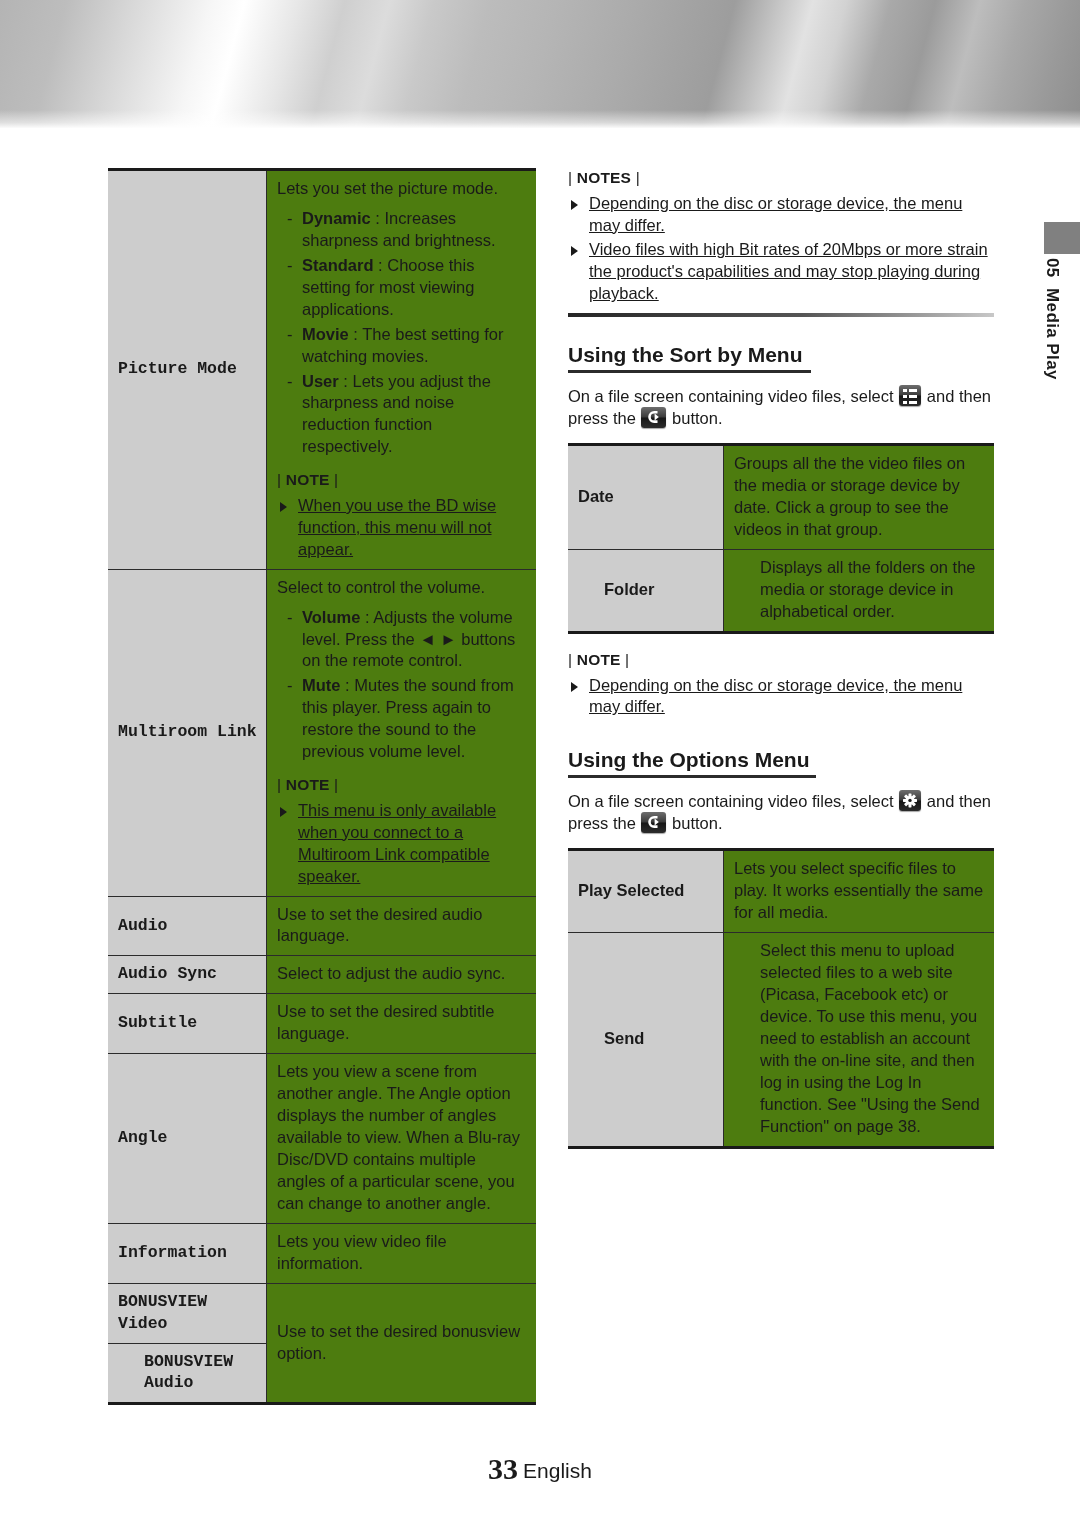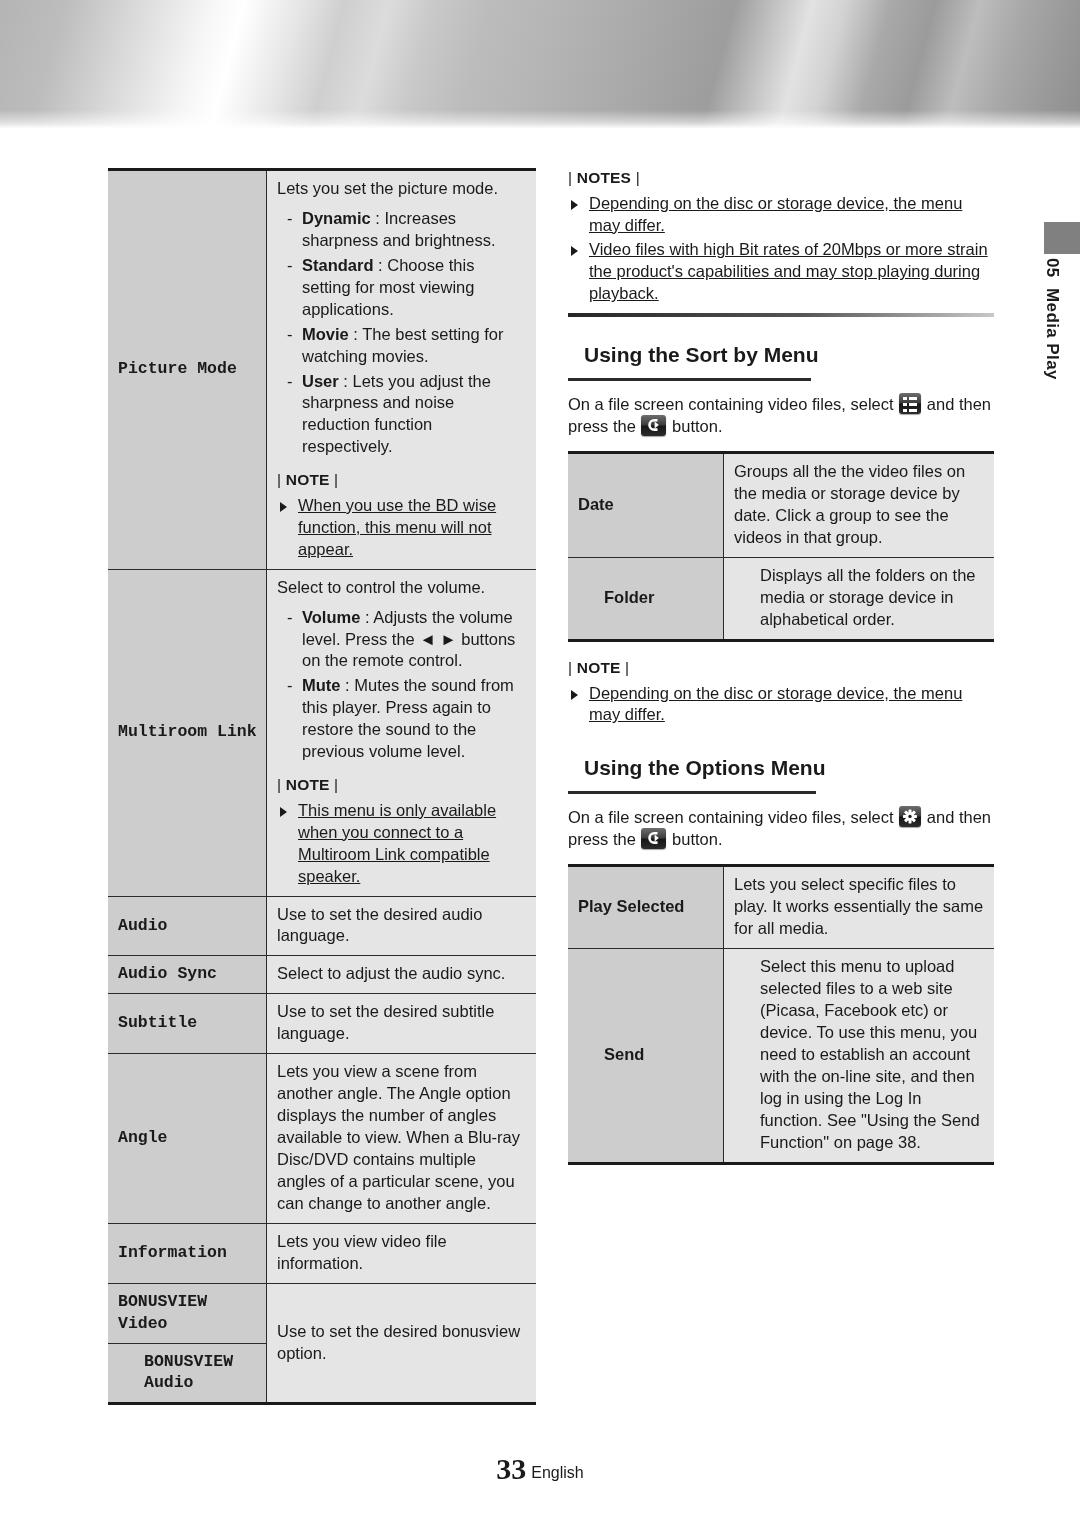--- a/index.html
+++ b/index.html
@@ -123,21 +123,21 @@
   }
   td.key {
     background: #cdcdcd;
     font-weight: bold;
     font-size: 16.5px;
     border-right: 1.6px solid #2b2b2b;
     padding-left: 14px;
     padding-right: 6px;
   }
   td.val {
-    background: #e5e5e5;
+    background: #4d7c0f;
     padding-left: 14px;
     padding-right: 10px;
   }
   .l-k { width: 140px; font-family: Liberation Mono, monospace; }
   .r-k { width: 137px; }
 
   
   .lead {
     margin: 0 0 2px 0;
   }
@@ -200,22 +200,22 @@
     letter-spacing: -0.2px;
   }
   .rule-thick {
     height: 4px;
     background: linear-gradient(to right, #262626 0%, #555 55%, #c8c8c8 100%);
     margin-bottom: 4px;
   }
   h3.sub {
     font-size: 21px;
     font-weight: bold;
-    margin: 22px 0 0 16px;
-    padding-bottom: 11px;
+    margin: 22px 0 0 0;
+    padding-bottom: 3px;
     display: inline-block;
   }
   .rule-thin {
     height: 2.5px;
     background: #2b2b2b;
     width: 243px;
     margin-bottom: 12px;
   }
   .rule-thin.wide { width: 248px; }
   p.body {
@@ -267,21 +267,21 @@
     width: 1080px;
     text-align: center;
   }
   .footer .pnum {
     font-family: "Liberation Serif", serif;
     font-size: 30px;
     font-weight: bold;
     vertical-align: -1px;
   }
   .footer .lang {
-    font-size: 16px;
+    font-size: 21px;
     margin-left: 5px;
   }
 </style>
 </head>
 <body>
 
 <div class="banner">
   <div class="banner-fade"></div>
 </div>
 

